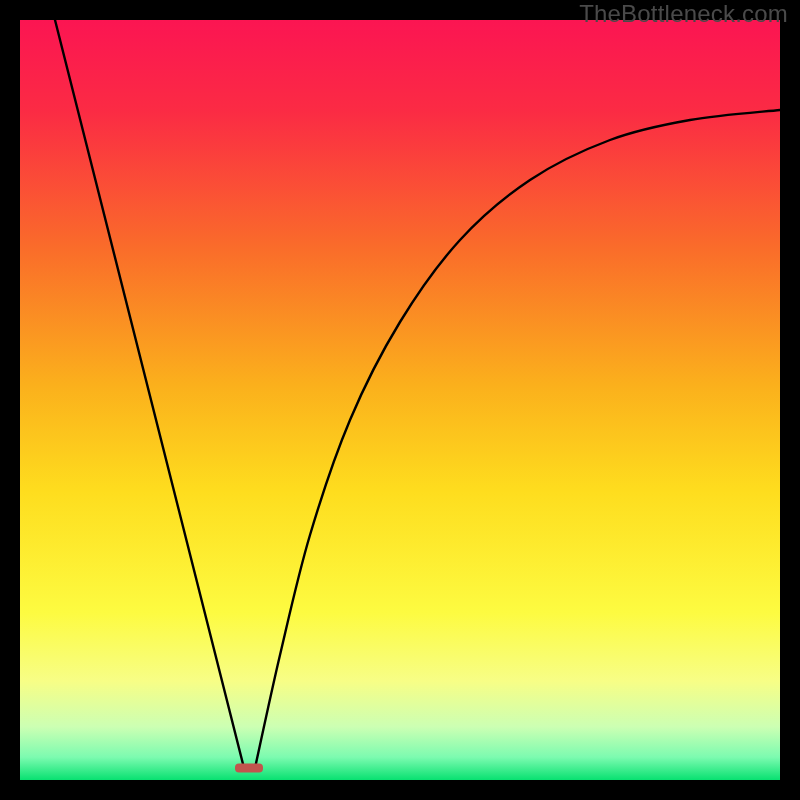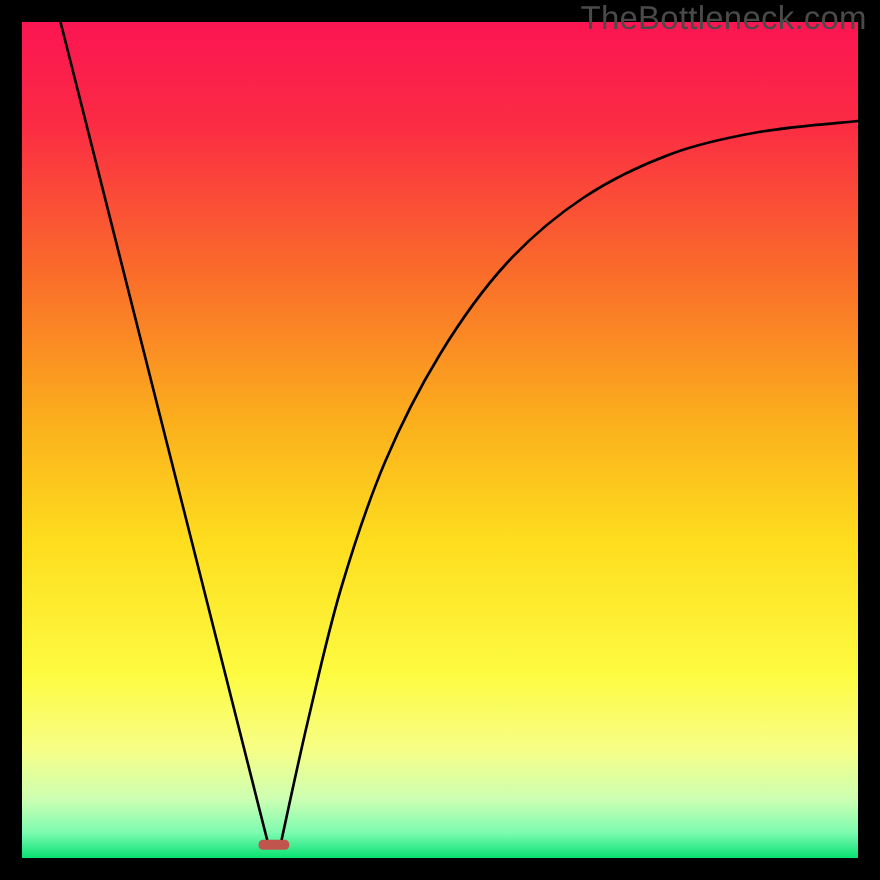--- a/index.html
+++ b/index.html
@@ -17,21 +17,21 @@
     left: 20px;
     width: 760px;
     height: 760px;
     box-sizing: border-box;
   }
   .watermark {
     position: absolute;
     top: 0px;
     right: 12px;
     color: #4a4a4a;
-    font-size: 30px;
+    font-size: 24px;
     font-weight: 500;
     letter-spacing: 0.2px;
     z-index: 20;
   }
   svg {
     display: block;
   }
 </style>
 </head>
 <body>

